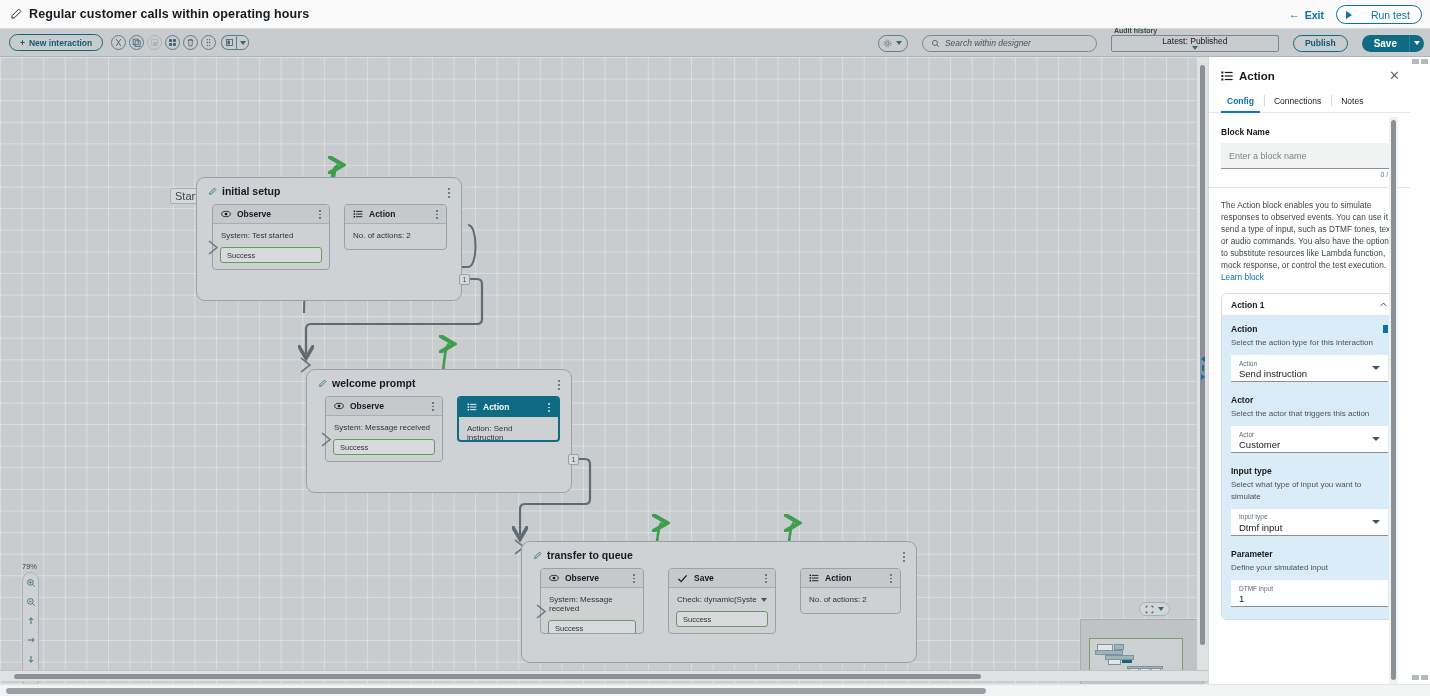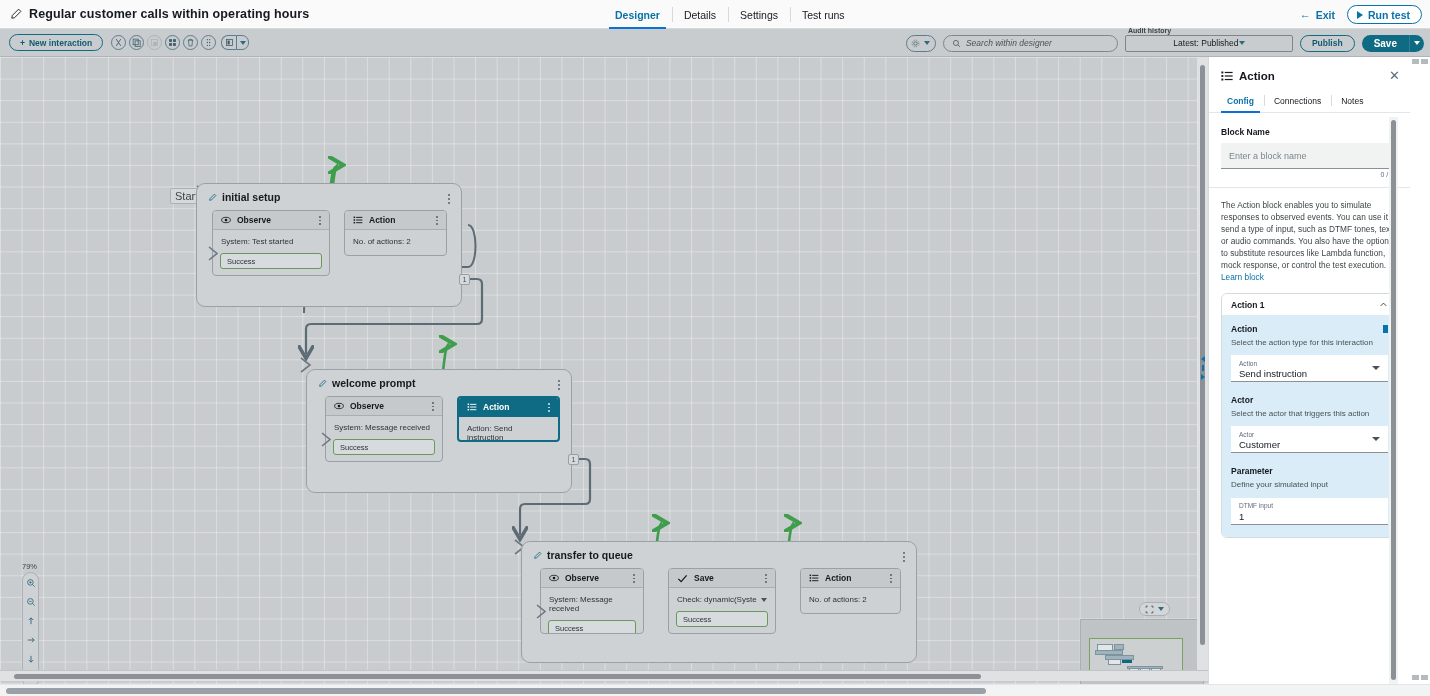--- a/index.html
+++ b/index.html
@@ -30,23 +30,23 @@
   .tab + .tab::before {
     content:""; position:absolute; left:0; top:7px; bottom:7px; width:1px; background:#d5dbdb;
   }
   .tab.active { color:#0972a8; font-weight:bold; }
   .tab.active::after {
     content:""; position:absolute; left:6px; right:6px; bottom:0; height:2.5px; background:#0972d3;
   }
   .tb-right { position:absolute; right:8px; top:0; height:29px; display:flex; align-items:center; gap:12px; }
   .exit-btn { display:flex; align-items:center; gap:5px; font-size:10.5px; color:#0972a8; font-weight:bold; cursor:pointer; }
   .run-btn {
-    display:flex; align-items:center; gap:5px;
+    display:flex; align-items:center; gap:19px;
     border:1px solid #0972a8; border-radius:12px; padding:2px 11px 2px 9px;
-    font-size:10.5px; color:#0972a8; font-weight:bold; background:#fff; cursor:pointer;
+    font-size:10.5px; color:#0972a8; font-weight:normal; background:#fff; cursor:pointer;
     height:19px;
   }
   .tri { width:0;height:0;border-left:6px solid #0972a8;border-top:4px solid transparent;border-bottom:4px solid transparent; }
 
   
   .toolbar {
     position:absolute; left:0; top:29px; width:1430px; height:28px;
     background:#c9ccce; border-bottom:1px solid #b0b4b8;
     display:flex; align-items:center;
   }
@@ -66,32 +66,32 @@
   .tsplit .sq {
     width:15px;height:15px;border:1px solid #5d7d8c;border-radius:7px 0 0 7px;border-right:none;
     display:flex;align-items:center;justify-content:center;color:#3d5d6c;cursor:pointer;
   }
   .tsplit .sqr {
     width:13px;height:15px;border:1px solid #5d7d8c;border-radius:0 7px 7px 0;
     display:flex;align-items:center;justify-content:center;color:#3d5d6c;cursor:pointer;
   }
   .caret-d { width:0;height:0;border-left:3.5px solid transparent;border-right:3.5px solid transparent;border-top:4px solid #2d6b80; }
 
-  .tb2-right { position:absolute; right:6px; top:0; height:28px; display:flex; align-items:center; gap:7px; }
+  .tb2-right { position:absolute; right:6px; top:0; height:28px; display:flex; align-items:center; gap:14px; }
   .gear-split { display:flex; align-items:center; height:17px; border:1px solid #5d7d8c; border-radius:9px; padding:0 5px 0 4px; gap:4px; cursor:pointer;}
   .searchbox {
     width:175px; height:17px; border:1px solid #7d868c; border-radius:9px; background:#c9ccce;
     display:flex; align-items:center; gap:5px; padding:0 8px; color:#4a5256; font-size:8.5px; font-style:italic;
   }
   .audit-wrap { position:relative; width:168px; }
   .audit-lbl { position:absolute; top:-8px; left:3px; font-size:7px; color:#3d4548; font-weight:bold; background:transparent;}
   .audit-sel {
     width:168px; height:17px; border:1px solid #7d868c; background:#c9ccce; border-radius:2px;
     display:flex; align-items:center; justify-content:center; padding:0 6px;
-    font-size:8.5px; color:#16191f; cursor:pointer;
+    font-size:8.5px; color:#16191f; cursor:pointer;flex-direction:column;
   }
   .pub-btn {
     height:17px; border:1px solid #0f6b84; border-radius:9px; background:transparent; color:#0f5a72;
     font-size:8.5px; font-weight:bold; padding:0 11px; display:flex; align-items:center; cursor:pointer;
   }
   .save-split { display:flex; align-items:center; }
   .save-btn {
     height:17px; background:#0f6b84; color:#fff; font-size:10px; font-weight:bold;
     border-radius:9px 0 0 9px; padding:0 12px; display:flex; align-items:center; cursor:pointer;
   }
@@ -252,26 +252,20 @@
 <div id="app">
 
   <div class="topbar">
     <div class="tb-left">
       <svg class="pencil-ic" viewBox="0 0 16 16">
         <path d="M11.5 1.5l3 3-8.5 8.5-3.6.6.6-3.6z" fill="none" stroke="#16191f" stroke-width="1.2"></path>
       </svg>
       <div class="page-title">Regular customer calls within operating hours</div>
     </div>
 
-    <div class="tabs">
-      <div class="tab active">Designer</div>
-      <div class="tab">Details</div>
-      <div class="tab">Settings</div>
-      <div class="tab">Test runs</div>
-    </div>
 
     <div class="tb-right">
       <div class="exit-btn">
         <span style="font-size:11px;line-height:1;">←</span>
         <span>Exit</span>
       </div>
       <div class="run-btn">
         <span class="tri"></span>
         <span>Run test</span>
       </div>
@@ -416,21 +410,21 @@
     <svg class="edges">
       <path d="M466,222 L477,222 Q482,222 482,227 L482,262 Q482,267 477,267 L311,267 Q306,267 306,272 L306,297" stroke="#5d6b75" stroke-width="2.2" fill="none" marker-end="url(#gg)"></path>
       <path d="M574,402 L585,402 Q590,402 590,407 L590,442 Q590,447 585,447 L525,447 Q520,447 520,452 L520,478" stroke="#5d6b75" stroke-width="2.2" fill="none" marker-end="url(#gg)"></path>
     </svg>
 
     <div class="startchip" style="left:170px; top:131px;">Start</div>
     <svg style="position:absolute;left:196px;top:128px;" width="13" height="16">
       <path d="M1,1 L10,8 L1,15" fill="none" stroke="#6d7880" stroke-width="1.6"></path>
     </svg>
 
-    <div class="grp" style="left:196px; top:126px; width:266px; height:124px;">
+    <div class="grp" style="left:196px; top:120px; width:266px; height:124px;">
       <div class="grp-hdr">
         <svg width="9" height="9" viewBox="0 0 16 16">
           <path d="M11.5 2l2.5 2.5-8 8-3 .5.5-3z" fill="none" stroke="#0f6b84" stroke-width="1.5"></path>
         </svg>
         <span class="grp-title">initial setup</span>
       </div>
       <div class="kebab">
           <i></i>
           <i></i>
           <i></i>
@@ -747,20 +741,31 @@
               <span>Actor</span>
             </div>
             <div class="sec-d">Select the actor that triggers this action</div>
             <div class="sel-fld">
               <span class="mini">Actor</span>
               <span class="val">Customer</span>
               <span class="sel-caret"></span>
             </div>
           </div>
 
+          <div class="sec-gap">
+            <div class="sec-t">
+              <span>Input type</span>
+            </div>
+            <div class="sec-d">Select what type of input you want to simulate</div>
+            <div class="sel-fld">
+              <span class="mini">Input type</span>
+              <span class="val">Dtmf input</span>
+              <span class="sel-caret"></span>
+            </div>
+          </div>
 
           <div class="sec-gap">
             <div class="sec-t">
               <span>Parameter</span>
             </div>
             <div class="sec-d">Define your simulated input</div>
             <div class="sel-fld">
               <span class="mini">DTMF input</span>
               <span class="val">1</span>
             </div>

